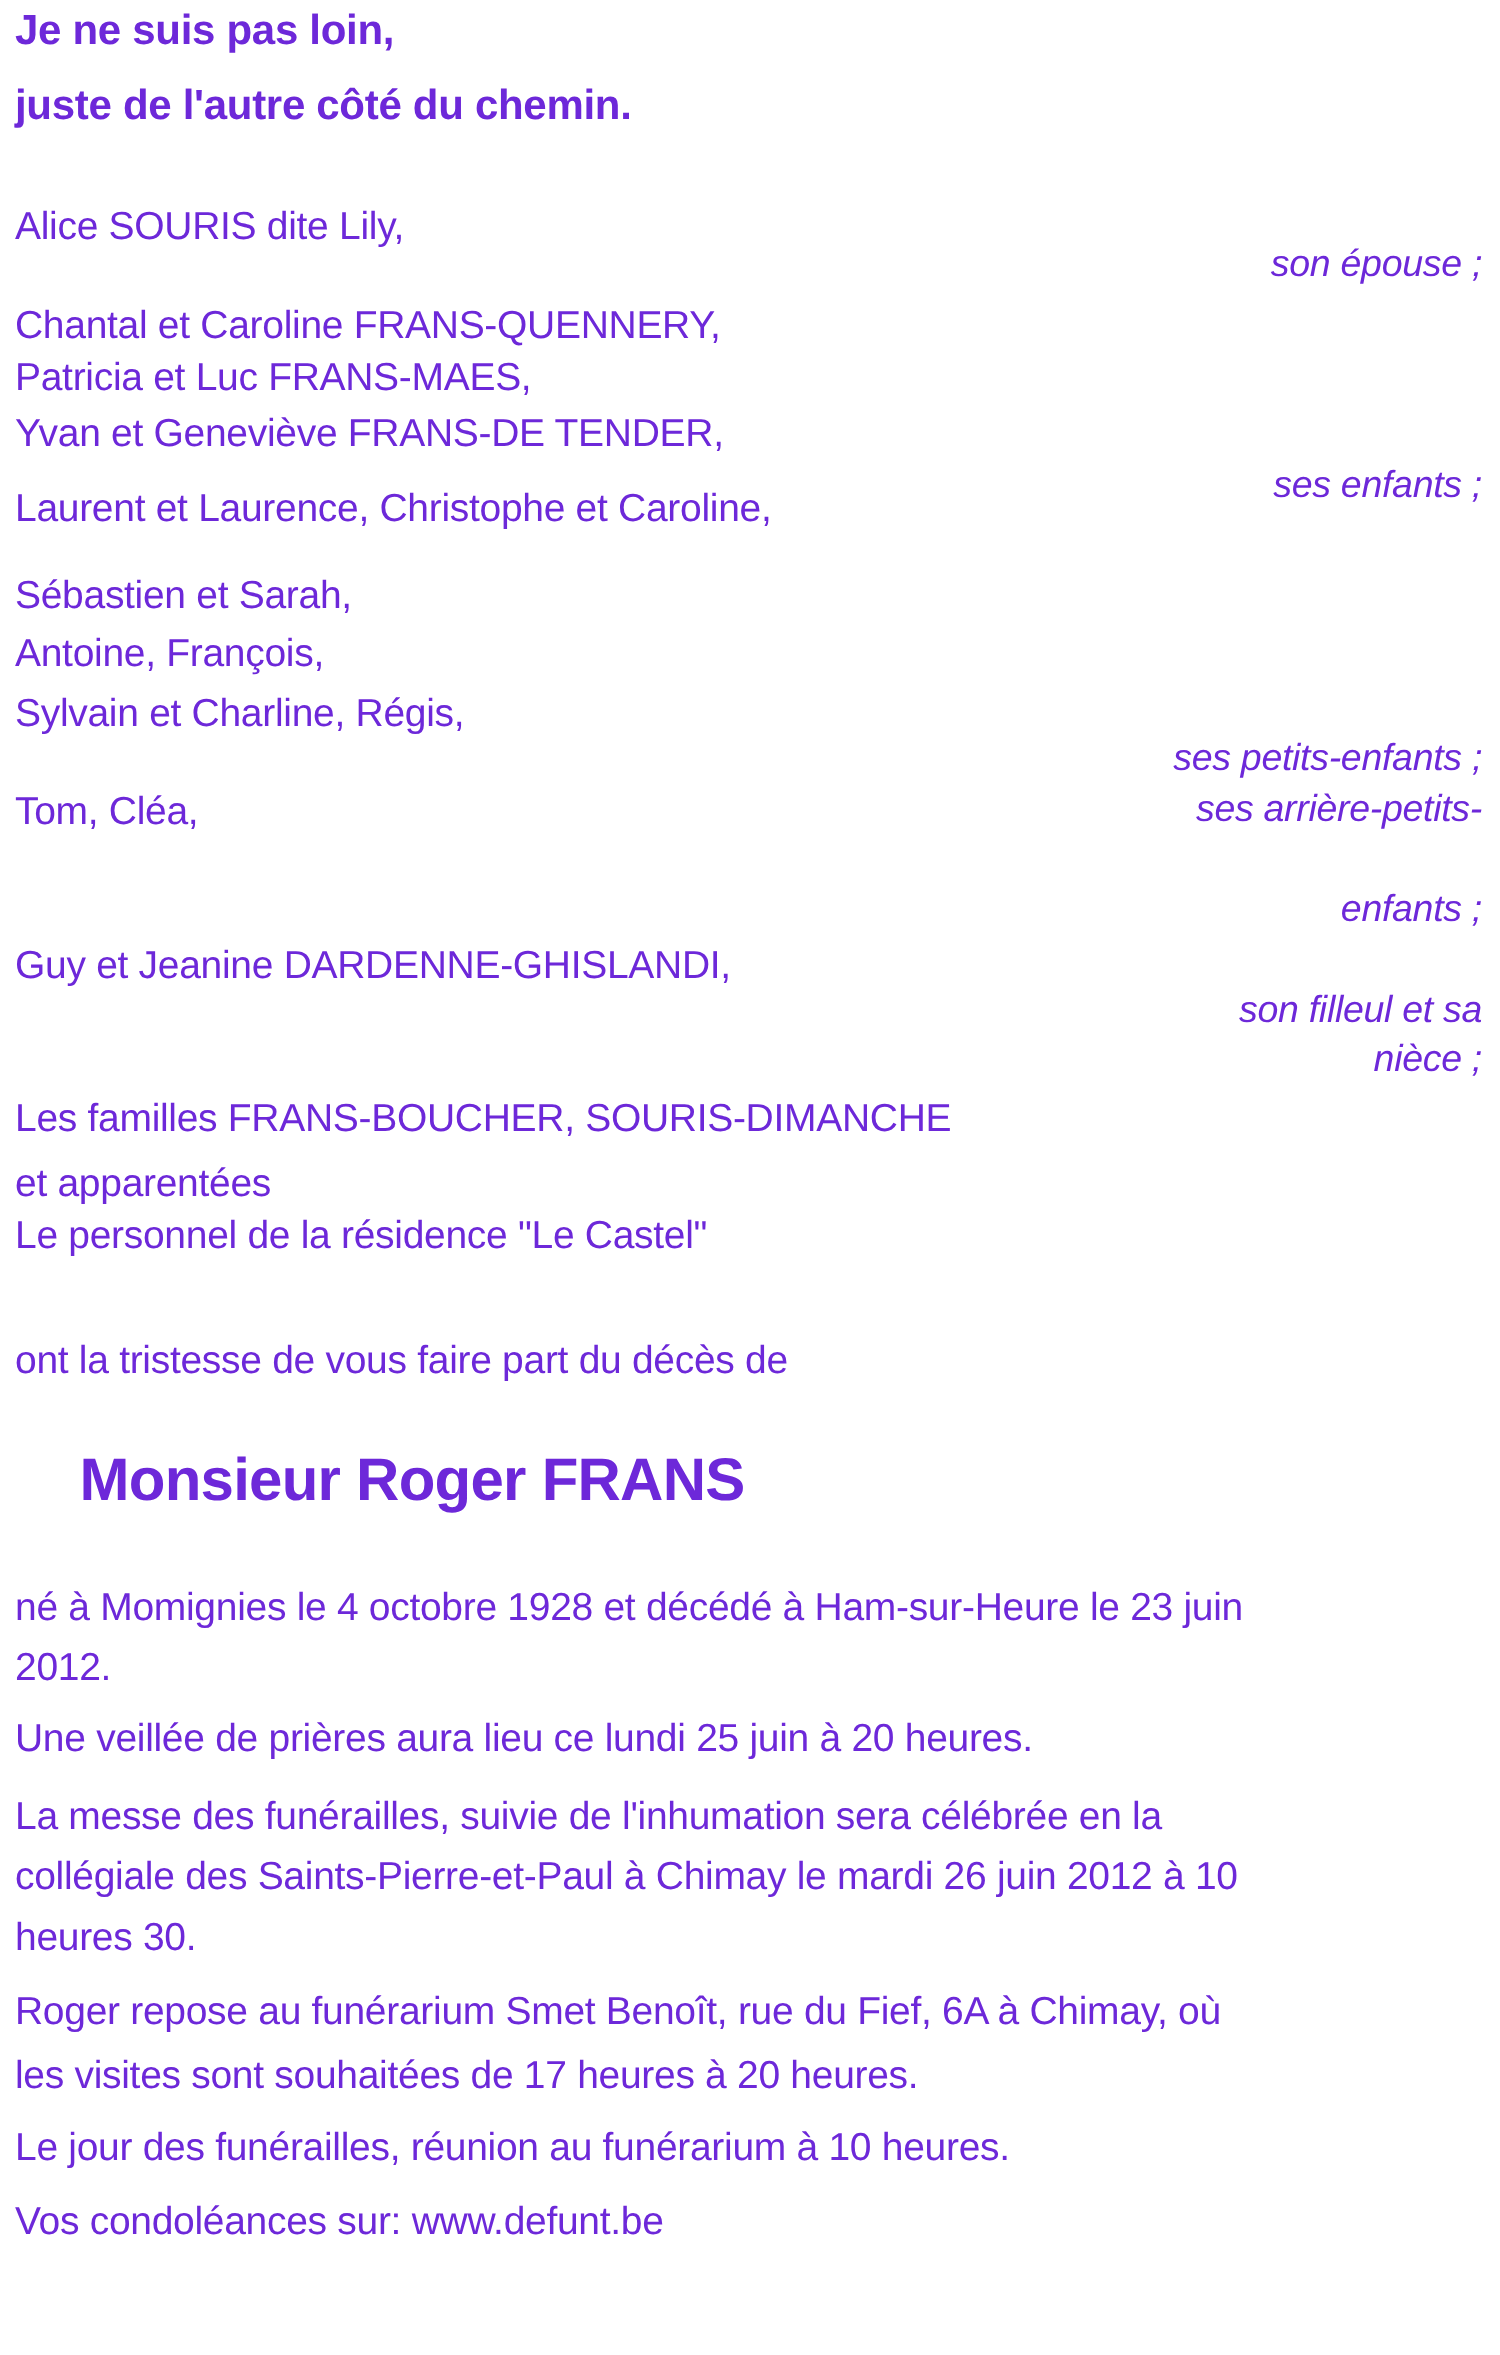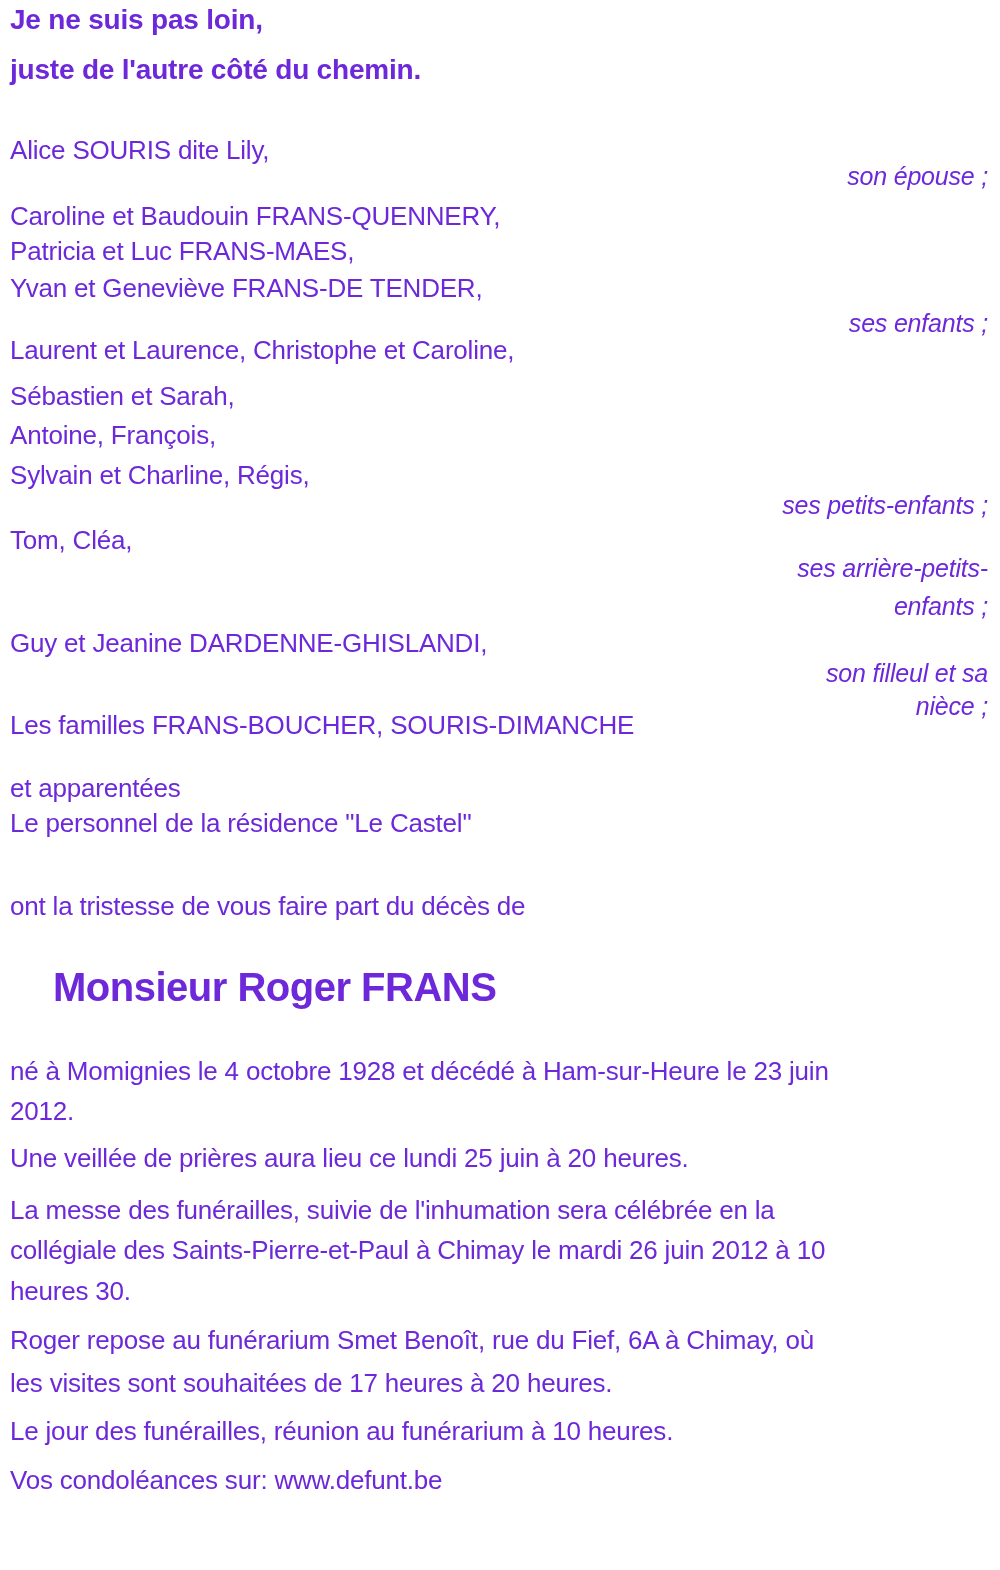--- a/index.html
+++ b/index.html
@@ -32,40 +32,40 @@
 <body>
 
 <div class="page">
 
   <div class="ln l quote-txt" style="top:6px">Je ne suis pas loin,</div>
   <div class="ln l quote-txt" style="top:56px">juste de l'autre côté du chemin.</div>
 
   <div class="ln l body-txt" style="top:137px">Alice SOURIS dite Lily,</div>
   <div class="ln r role-txt" style="top:164px">son épouse ;</div>
 
-  <div class="ln l body-txt" style="top:203px">Caroline et Baudouin FRANS-QUENNERY,</div>
+  <div class="ln l body-txt" style="top:203px">Chantal et Caroline FRANS-QUENNERY,</div>
   <div class="ln l body-txt" style="top:238px">Patricia et Luc FRANS-MAES,</div>
   <div class="ln l body-txt" style="top:275px">Yvan et Geneviève FRANS-DE TENDER,</div>
   <div class="ln r role-txt" style="top:311px">ses enfants ;</div>
 
-  <div class="ln l body-txt" style="top:337px">Laurent et Laurence, Christophe et Caroline,</div>
+  <div class="ln l body-txt" style="top:325px">Laurent et Laurence, Christophe et Caroline,</div>
   <div class="ln l body-txt" style="top:383px">Sébastien et Sarah,</div>
   <div class="ln l body-txt" style="top:422px">Antoine, François,</div>
   <div class="ln l body-txt" style="top:462px">Sylvain et Charline, Régis,</div>
   <div class="ln r role-txt" style="top:493px">ses petits-enfants ;</div>
 
   <div class="ln l body-txt" style="top:527px">Tom, Cléa,</div>
-  <div class="ln r role-txt" style="top:556px">ses arrière-petits-</div>
+  <div class="ln r role-txt" style="top:527px">ses arrière-petits-</div>
   <div class="ln r role-txt" style="top:594px">enfants ;</div>
 
   <div class="ln l body-txt" style="top:630px">Guy et Jeanine DARDENNE-GHISLANDI,</div>
   <div class="ln r role-txt" style="top:661px">son filleul et sa</div>
   <div class="ln r role-txt" style="top:694px">nièce ;</div>
 
-  <div class="ln l body-txt" style="top:712px">Les familles FRANS-BOUCHER, SOURIS-DIMANCHE</div>
+  <div class="ln l body-txt" style="top:732px">Les familles FRANS-BOUCHER, SOURIS-DIMANCHE</div>
   <div class="ln l body-txt" style="top:775px">et apparentées</div>
   <div class="ln l body-txt" style="top:810px">Le personnel de la résidence "Le Castel"</div>
 
   <div class="ln l body-txt" style="top:893px">ont la tristesse de vous faire part du décès de</div>
 
   <div class="ln l name-txt" style="top:967px">Monsieur Roger FRANS</div>
 
   <div class="ln l body-txt" style="top:1058px">né à Momignies le 4 octobre 1928 et décédé à Ham-sur-Heure le 23 juin</div>
   <div class="ln l body-txt" style="top:1098px">2012.</div>
 

